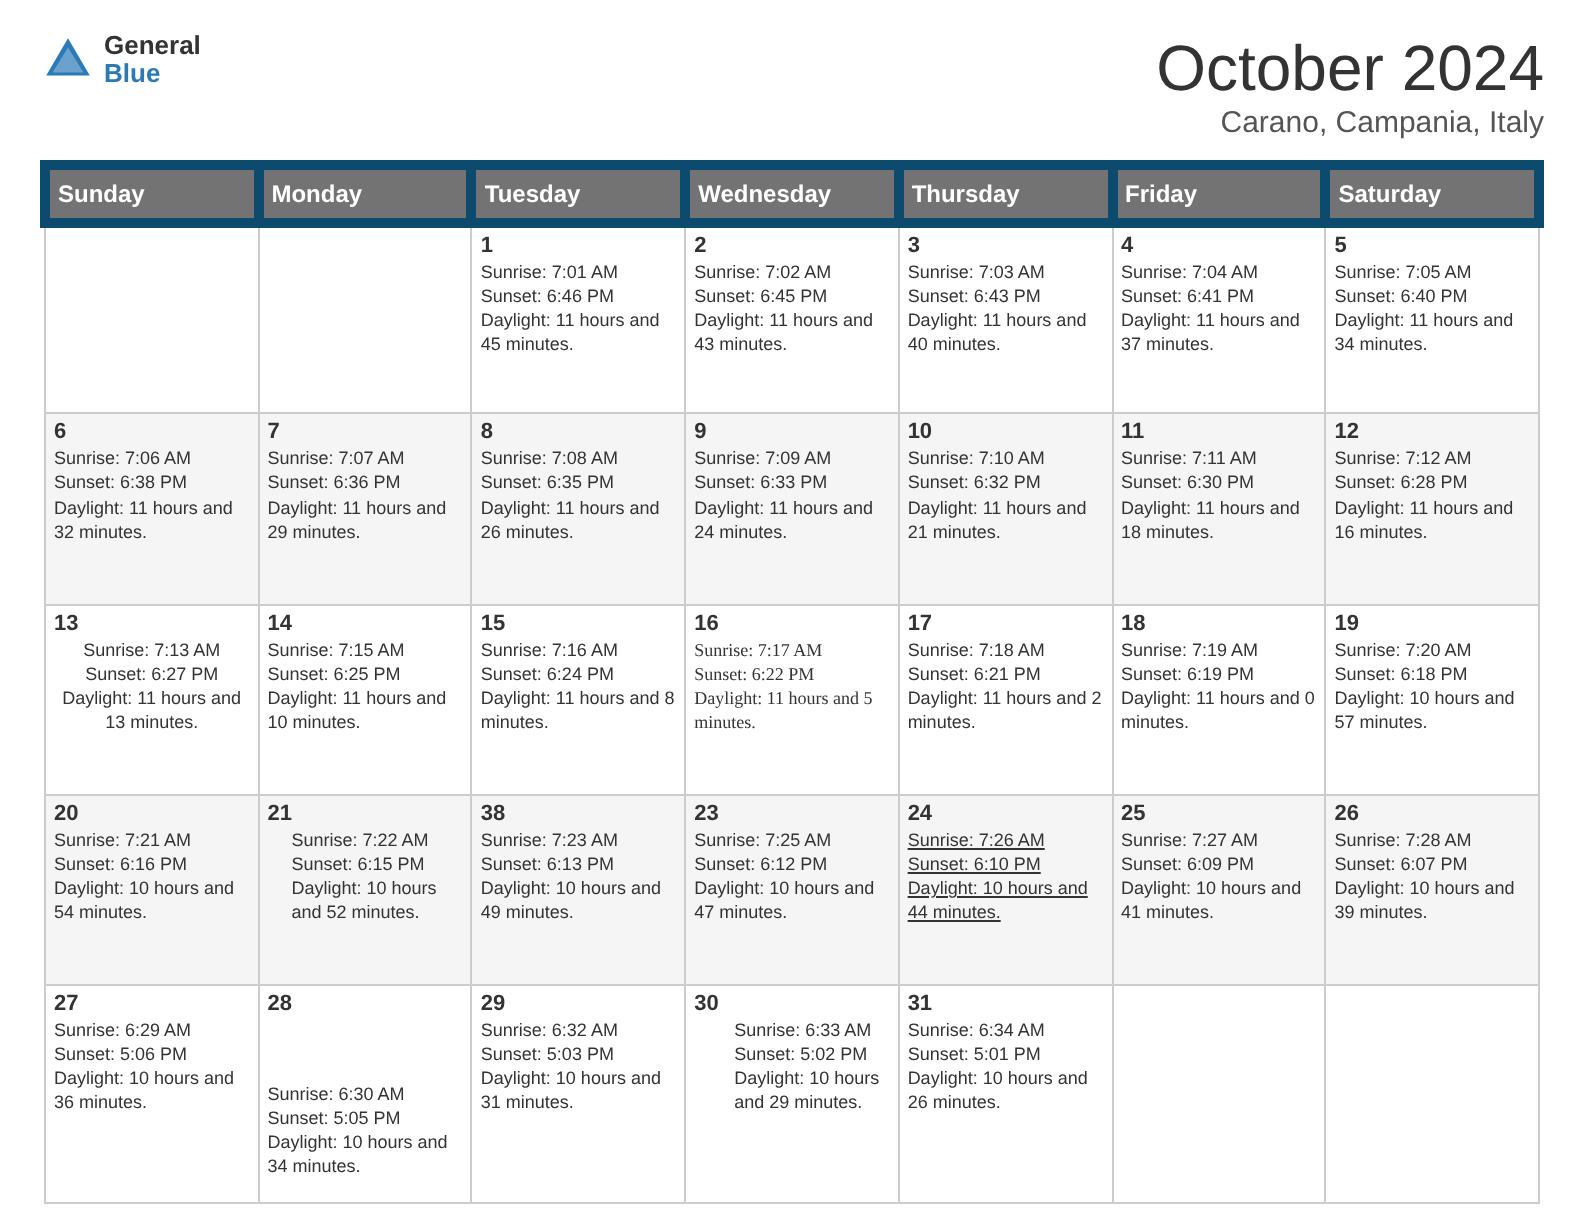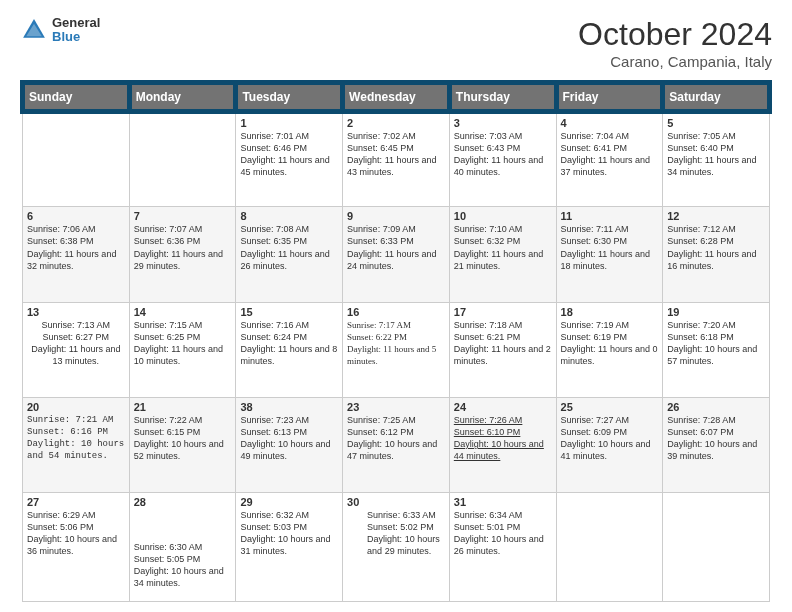--- a/index.html
+++ b/index.html
@@ -246,27 +246,27 @@
           <td>
             <div class="cell-day">19</div>
             <div class="cell-info" style="white-space: pre-line;">Sunrise: 7:20 AM
 Sunset: 6:18 PM
 Daylight: 10 hours and 57 minutes.</div>
           </td>
         </tr>
         <tr>
           <td>
             <div class="cell-day">20</div>
-            <div class="cell-info" style="white-space: pre-line; font-family: Liberation Mono, monospace;">Sunrise: 7:21 AM
+            <div class="cell-info" style="white-space: pre-line;">Sunrise: 7:21 AM
 Sunset: 6:16 PM
 Daylight: 10 hours and 54 minutes.</div>
           </td>
           <td>
             <div class="cell-day">21</div>
-            <div class="cell-info" style="white-space: pre-line;">Sunrise: 7:22 AM
+            <div class="cell-info" style="white-space: pre-line; margin-left: 12px;">Sunrise: 7:22 AM
 Sunset: 6:15 PM
 Daylight: 10 hours and 52 minutes.</div>
           </td>
           <td>
             <div class="cell-day">38</div>
             <div class="cell-info" style="white-space: pre-line;">Sunrise: 7:23 AM
 Sunset: 6:13 PM
 Daylight: 10 hours and 49 minutes.</div>
           </td>
           <td>

